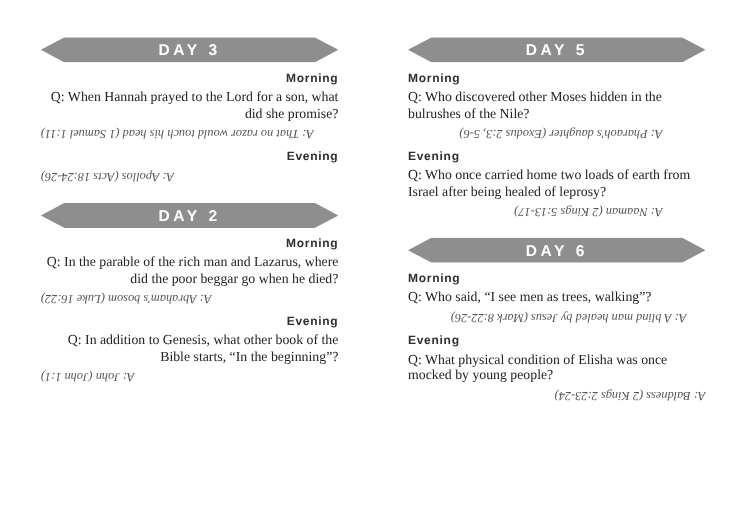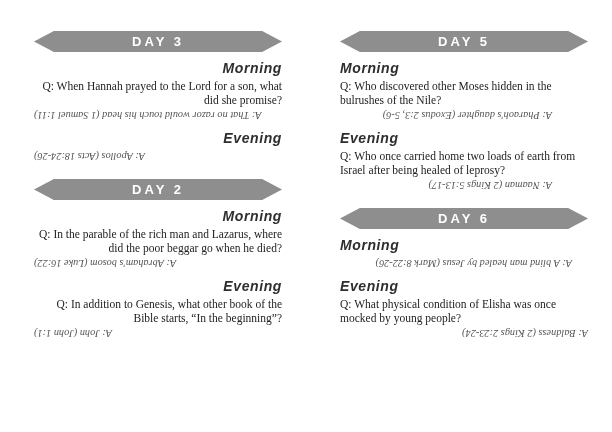--- a/index.html
+++ b/index.html
@@ -16,23 +16,22 @@
     clip-path:polygon(0 50%, 8% 0, 92% 0, 100% 50%, 92% 100%, 8% 100%);
     display:flex; align-items:center; justify-content:center;
     margin-bottom:4px;
   }
   .banner-title {
     color:#ffffff; font-family:"Liberation Sans", sans-serif;
     font-weight:bold; font-size:13px; letter-spacing:3px;
   }
   .sec-heading {
     font-family:"Liberation Sans", sans-serif; font-weight:bold;
-    font-size:14px; letter-spacing:0.6px; color:#2e2e2e;
+    font-size:10px; letter-spacing:0.6px; color:#2e2e2e;
     margin:8px 0 4px 0;
-    font-style:italic;
   }
   .question {
     font-size:11.5px; line-height:13.5px; color:#222222;
   }
   .answer {
     margin-top:2px; font-size:10.3px; line-height:13px;
     font-style:italic; color:#555555;
     transform:rotate(180deg); white-space:nowrap;
   }
   
@@ -85,20 +84,21 @@
       <div class="sec-heading">Evening</div>
       <div class="question">Q: Who once carried home two loads of earth from Israel after being healed of leprosy?</div>
       <div class="answer ind36">A: Naaman (2 Kings 5:13-17)</div>
     </div>
 
     <div class="day">
       <div class="banner">
         <span class="banner-title">DAY 6</span>
       </div>
       <div class="sec-heading">Morning</div>
+      <div class="question">Q: Who said, “I see men as trees, walking”?</div>
       <div class="answer ind16">A: A blind man healed by Jesus (Mark 8:22-26)</div>
       <div class="sec-heading">Evening</div>
       <div class="question">Q: What physical condition of Elisha was once mocked by young people?</div>
       <div class="answer">A: Baldness (2 Kings 2:23-24)</div>
     </div>
 
   </div>
 
 </div>
 

